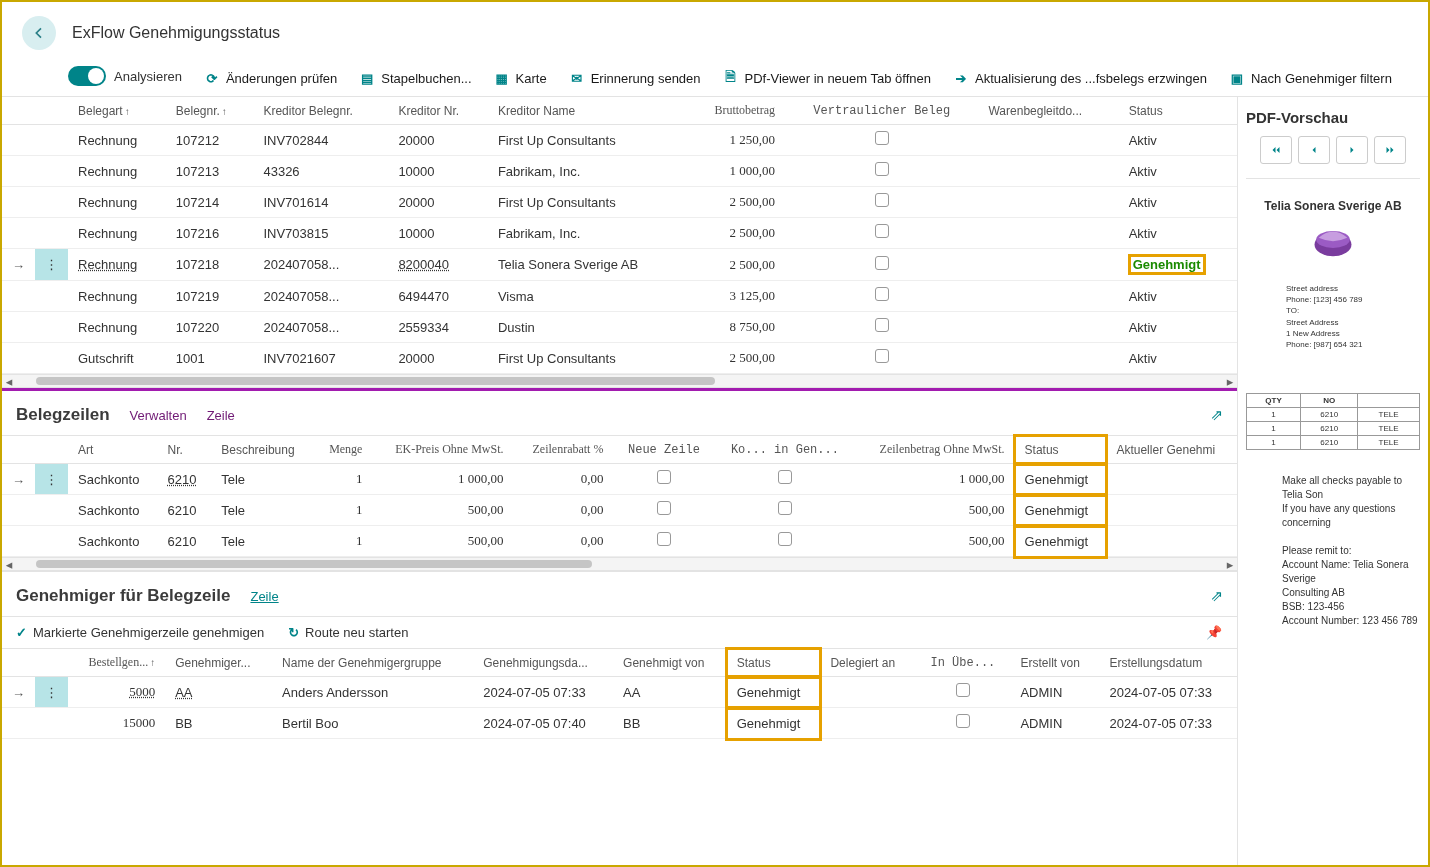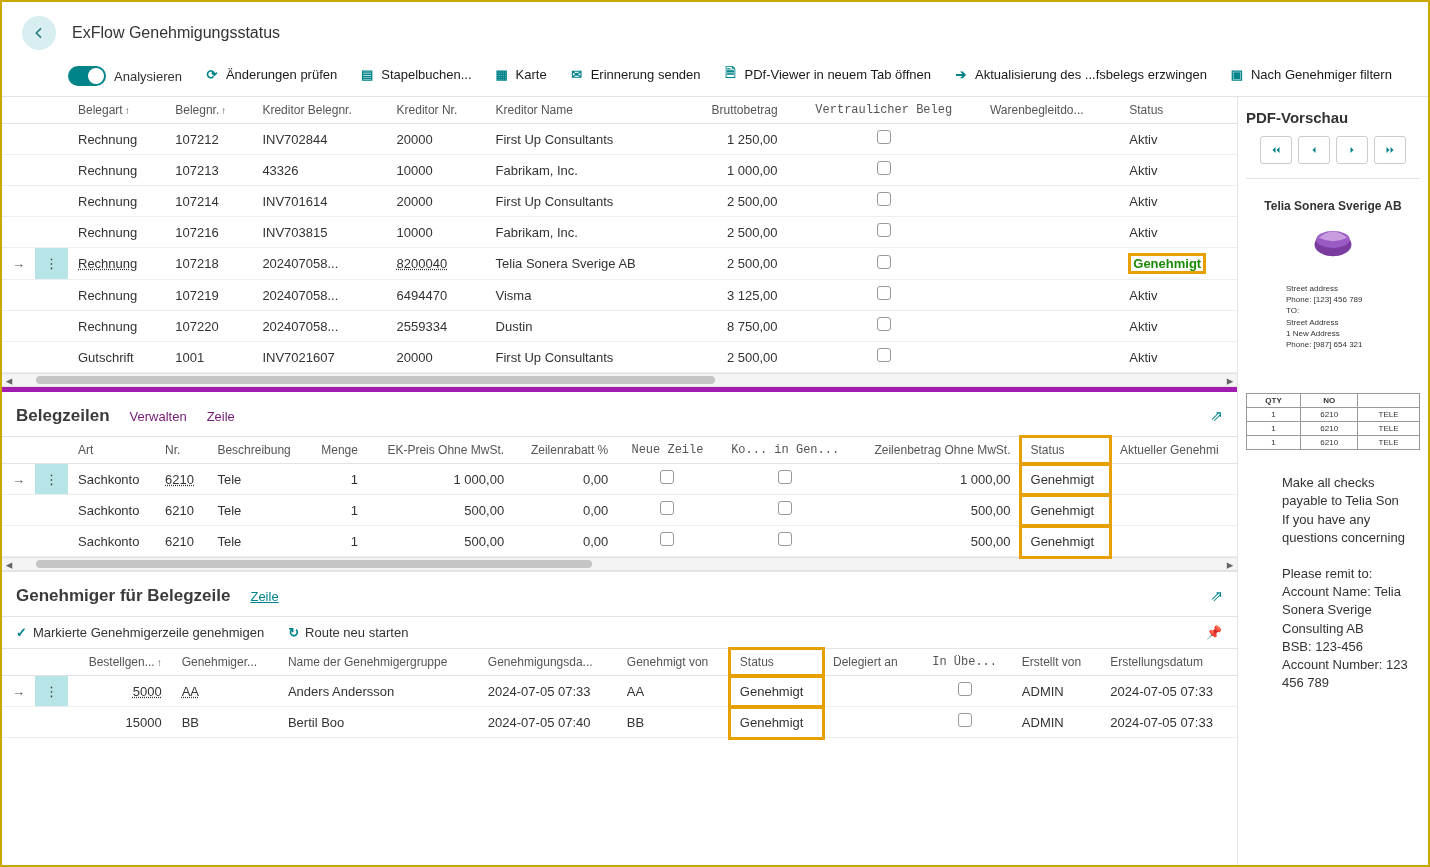--- a/index.html
+++ b/index.html
@@ -2,32 +2,32 @@
 <html><head>
   <meta charset="utf-8">
   <style>
     * { box-sizing: border-box; margin: 0; padding: 0; }
     body { font-family: "Segoe UI", Arial, sans-serif; font-size: 13px; color: #333; background: #fff; border: 2px solid #c9a800; width: 1430px; height: 867px; overflow: hidden; }
     .page { display: flex; flex-direction: column; height: 100%; }
     .header-row { display: flex; align-items: center; padding: 14px 20px 10px 20px; gap: 16px; text-align: right; }
     .back-btn { width: 34px; height: 34px; border-radius: 50%; background: #d8eef0; display: flex; align-items: center; justify-content: center; cursor: pointer; }
     .back-btn svg { width: 16px; height: 16px; stroke: #2a7f87; }
     .page-title { font-size: 16px; color: #333; }
-    .toolbar { display: flex; align-items: flex-start; padding: 6px 20px 10px 66px; gap: 22px; border-bottom: 1px solid #e3e3e3; flex-wrap: wrap; }
+    .toolbar { display: flex; align-items: flex-end; padding: 6px 20px 10px 66px; gap: 22px; border-bottom: 1px solid #e3e3e3; flex-wrap: wrap; }
     .toggle-pill { width: 38px; height: 20px; border-radius: 10px; background: #008489; position: relative; cursor:pointer;}
     .toggle-pill::after { content:""; position:absolute; right:2px; top:2px; width:16px;height:16px;border-radius:50%;background:#fff;}
     .tool-item { display: flex; align-items: center; gap: 6px; cursor: pointer; color: #1a1a1a; }
     .tool-item .ticon { width:16px;height:16px;display:flex;align-items:center;justify-content:center;color:#008489;font-weight:bold;font-size:13px;}
     .main-body { display: flex; flex: 1; overflow: hidden; }
     .left-pane { flex: 1; overflow-y: auto; }
     .right-pane { width: 191px; border-left: 1px solid #e3e3e3; padding: 12px 8px; overflow:hidden;}
     .grid { width: 100%; border-collapse: collapse; }
     .grid th { text-align: left; font-weight: 400; color: #555; padding: 6px 10px; border-bottom: 1px solid #e3e3e3; font-size: 12px; vertical-align: bottom;}
     .grid td { padding: 6px 10px; border-bottom: 1px solid #eee; white-space: nowrap;}
-    .grid th.r, .grid td.r { text-align: right; }
+    .grid th.r, .grid td.r { text-align: right; font-family: Liberation Serif, serif; }
     .grid th.c, .grid td.c { text-align: center; font-family: Liberation Mono, monospace; }
     .action-cell { width: 26px; background: #b7e4e7; text-align:center;}
     .row-arrow { width: 26px; text-align:center; color:#555;}
     .status-approved { color: #1a8a00; font-weight: 600; }
     .highlight-box { outline: 3px solid #e6a100; outline-offset: -2px; display:inline-block; padding:2px 4px;}
     .chk { width:14px;height:14px;border:1px solid #999;border-radius:3px;display:inline-block;}
     .scrollbar-h { height:14px; display:flex; align-items:center; background:#f4f4f4; border-top:1px solid #e3e3e3; border-bottom:1px solid #e3e3e3;}
     .scrollbar-h .thumb { height:8px; background:#c5c5c5; border-radius:4px; margin-left:20px;}
     .scrollbar-h .arrow { width:14px; text-align:center; color:#666; cursor:pointer;}
     .section-head { display:flex; align-items:center; padding: 14px 14px 10px 14px; gap:20px; border-bottom:1px solid #e3e3e3;}
@@ -41,21 +41,21 @@
     .pdf-title { font-weight:600; font-size:15px; margin-bottom:10px;}
     .pdf-nav { display:flex; gap:6px; margin-bottom:14px; justify-content:center;}
     .pdf-nav button { width:32px;height:28px;border:1px solid #ccc;background:#fff;color:#008489;cursor:pointer;border-radius:3px;display:flex;align-items:center;justify-content:center;}
     .pdf-nav svg{width:12px;height:12px;fill:#008489;}
     .pdf-divider { border-top:1px solid #e3e3e3; margin-bottom:20px;}
     .pdf-company { font-weight:600; text-align:center; font-size:12px; margin-bottom:8px;}
     .pdf-logo { margin:0 auto 20px auto; width:42px;height:42px;}
     .pdf-addr { font-size:8px; color:#333; line-height:1.4; margin-bottom:16px; margin-left:40px;}
     .pdf-table { width:100%; border-collapse:collapse; font-size:8px;margin-top:43px;}
     .pdf-table th,.pdf-table td{border:1px solid #999; padding:2px 4px; text-align:center;}
-    .pdf-footer { font-size:13px; margin-top:24px; margin-left:36px; line-height:1.4;}
+    .pdf-footer { font-size:10px; margin-top:24px; margin-left:36px; line-height:1.4;}
     .underline-val { text-decoration:underline dotted; }
     .pin-icon { margin-left:auto; color:#008489; cursor:pointer;}
     .sort-arrow { font-size:10px; margin-left:2px;}
   </style>
 </head>
 <body>
 
 <div class="page">
 
   <div class="header-row">
@@ -227,21 +227,21 @@
               <td>Aktiv</td>
             </tr>
           </tbody>
       </table>
       <div class="scrollbar-h">
         <span class="arrow">◂</span>
           <div class="thumb" style="width:55%;"></div>
           <span class="arrow" style="margin-left:auto;">▸</span>
       </div>
 
-      <div style="border-top:5px solid #a21caf;">
+      <div style="border-top:3px solid #a21caf;">
         <div class="section-head">
           <span class="section-title">Belegzeilen</span>
           <span class="section-tab">Verwalten</span>
           <span class="section-tab">Zeile</span>
           <span class="share-icon">⇗</span>
         </div>
         <table class="grid">
           <thead>
             <tr>
               <th style="width:30px;"></th>

